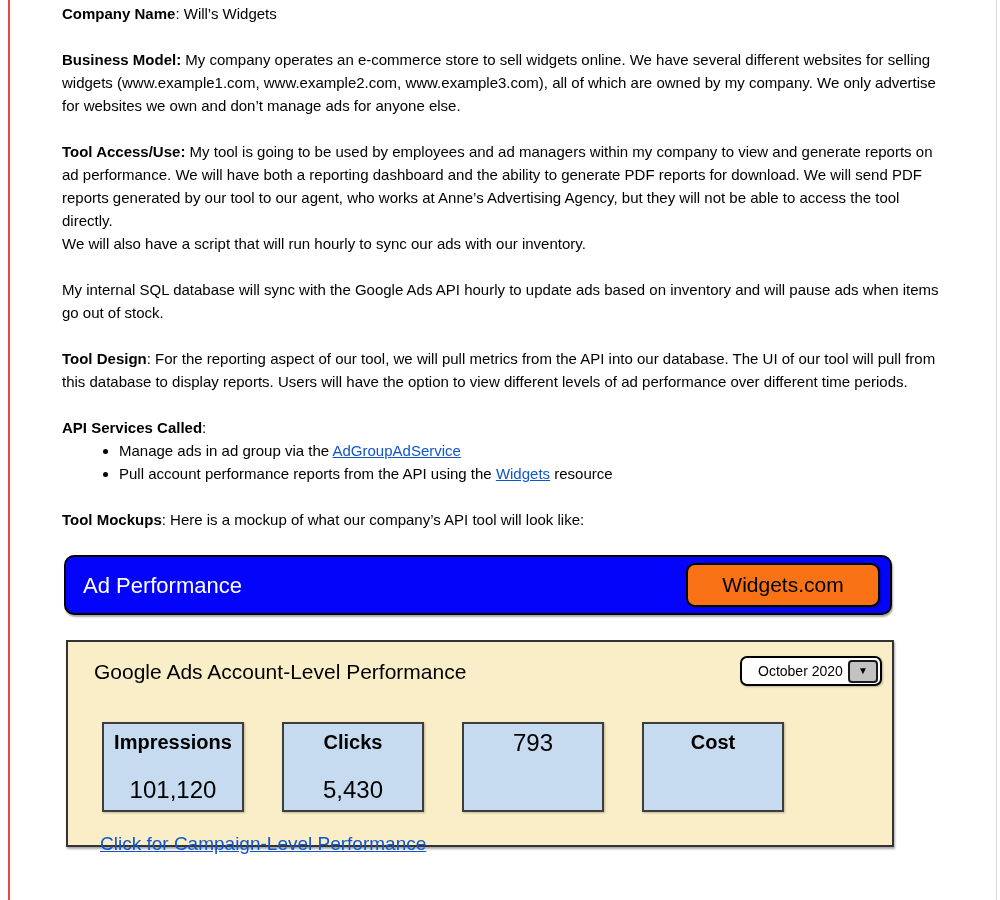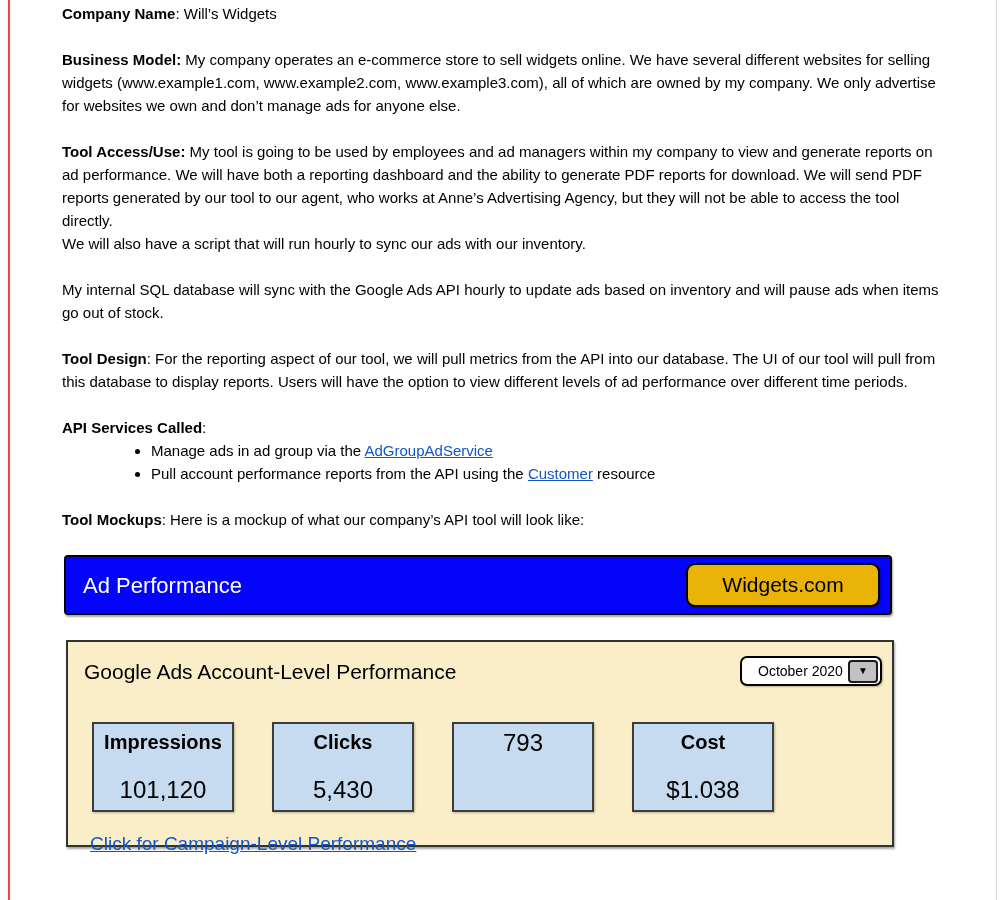--- a/index.html
+++ b/index.html
@@ -29,60 +29,61 @@
   a.link, a.camp-link {
     color: #1155cc;
     text-decoration: underline;
     cursor: pointer;
   }
   ul.bullets {
     margin: 0 0 23px 0;
     padding-left: 57px;
     list-style: disc;
   }
-  ul.bullets li { line-height: 23px; margin-left: 32px; }
+  ul.bullets li { line-height: 23px; }
 
   
   .bar {
     box-sizing: border-box;
     margin: 1px 0 0 2px;
     width: 828px; height: 60px;
     background: #0404fb;
     border: 2px solid #000000;
-    border-radius: 4px;
+    border-radius: 10px;
     box-shadow: 1px 2px 2px rgba(0,0,0,0.35);
     display: flex;
     align-items: center;
     justify-content: space-between;
     padding: 0 10px 0 17px;
   }
   .bar-title {
     color: #ffffff;
     font-size: 22px;
   }
   .site-btn {
     font-family: "Liberation Sans", sans-serif;
     width: 194px; height: 44px;
-    background: #eab308;
+    background: #f97316;
     border: 2px solid #000000;
     border-radius: 9px;
     font-size: 21px;
     color: #000000;
     cursor: pointer;
     box-shadow: 1px 1px 2px rgba(0,0,0,0.3);
   }
 
   
   .panel {
     box-sizing: border-box;
     margin: 25px 0 0 4px;
     width: 828px; height: 207px;
     background: #faeec8;
     border: 2px solid #333333;
     box-shadow: 1px 2px 2px rgba(0,0,0,0.35);
+    padding-left: 10px;
   }
   .panel-head {
     display: flex;
     align-items: center;
     justify-content: space-between;
     padding: 14px 10px 0 16px;
     height: 30px;
   }
   .panel-title { font-size: 21px; }
   .dropdown {
@@ -149,21 +150,21 @@
     <p><span class="b">Tool Access/Use:</span><span> My tool is going to be used by employees and ad managers within my company to view and generate reports on ad performance. We will have both a reporting dashboard and the ability to generate PDF reports for download. We will send PDF reports generated by our tool to our agent, who works at Anne’s Advertising Agency, but they will not be able to access the tool directly.</span><br><span>We will also have a script that will run hourly to sync our ads with our inventory.</span></p>
 
     <p>My internal SQL database will sync with the Google Ads API hourly to update ads based on inventory and will pause ads when items go out of stock.</p>
 
     <p><span class="b">Tool Design</span><span>: </span><span>For the reporting aspect of our tool, we will pull metrics from the API into our database. The UI of our tool will pull from this database to display reports. Users will have the option to view different levels of ad performance over different time periods.</span></p>
 
     <p class="tight"><span class="b">API Services Called</span><span>:</span></p>
 
     <ul class="bullets">
       <li><span>Manage ads in ad group via the </span><a class="link">AdGroupAdService</a><span></span></li>
-      <li><span>Pull account performance reports from the API using the </span><a class="link">Customer</a><span> resource</span></li>
+      <li><span>Pull account performance reports from the API using the </span><a class="link">Widgets</a><span> resource</span></li>
     </ul>
 
     <p style="margin-bottom:24px"><span class="b">Tool Mockups</span><span>: </span><span>Here is a mockup of what our company’s API tool will look like:</span></p>
 
     <div class="bar">
       <span class="bar-title">Ad Performance</span>
       <button class="site-btn">Widgets.com</button>
     </div>
 
     <div class="panel">
@@ -183,20 +184,19 @@
         </div>
         <div class="card">
           <div class="card-label">Clicks</div>
           <div class="card-value">5,430</div>
         </div>
         <div class="card">
           <div class="card-value">793</div>
         </div>
         <div class="card">
           <div class="card-label">Cost</div>
-          <div class="card-value">$1.038</div>
         </div>
       </div>
       <a class="camp-link">Click for Campaign-Level Performance</a>
     </div>
 
   </div>
 </div>
 
 </body></html>

